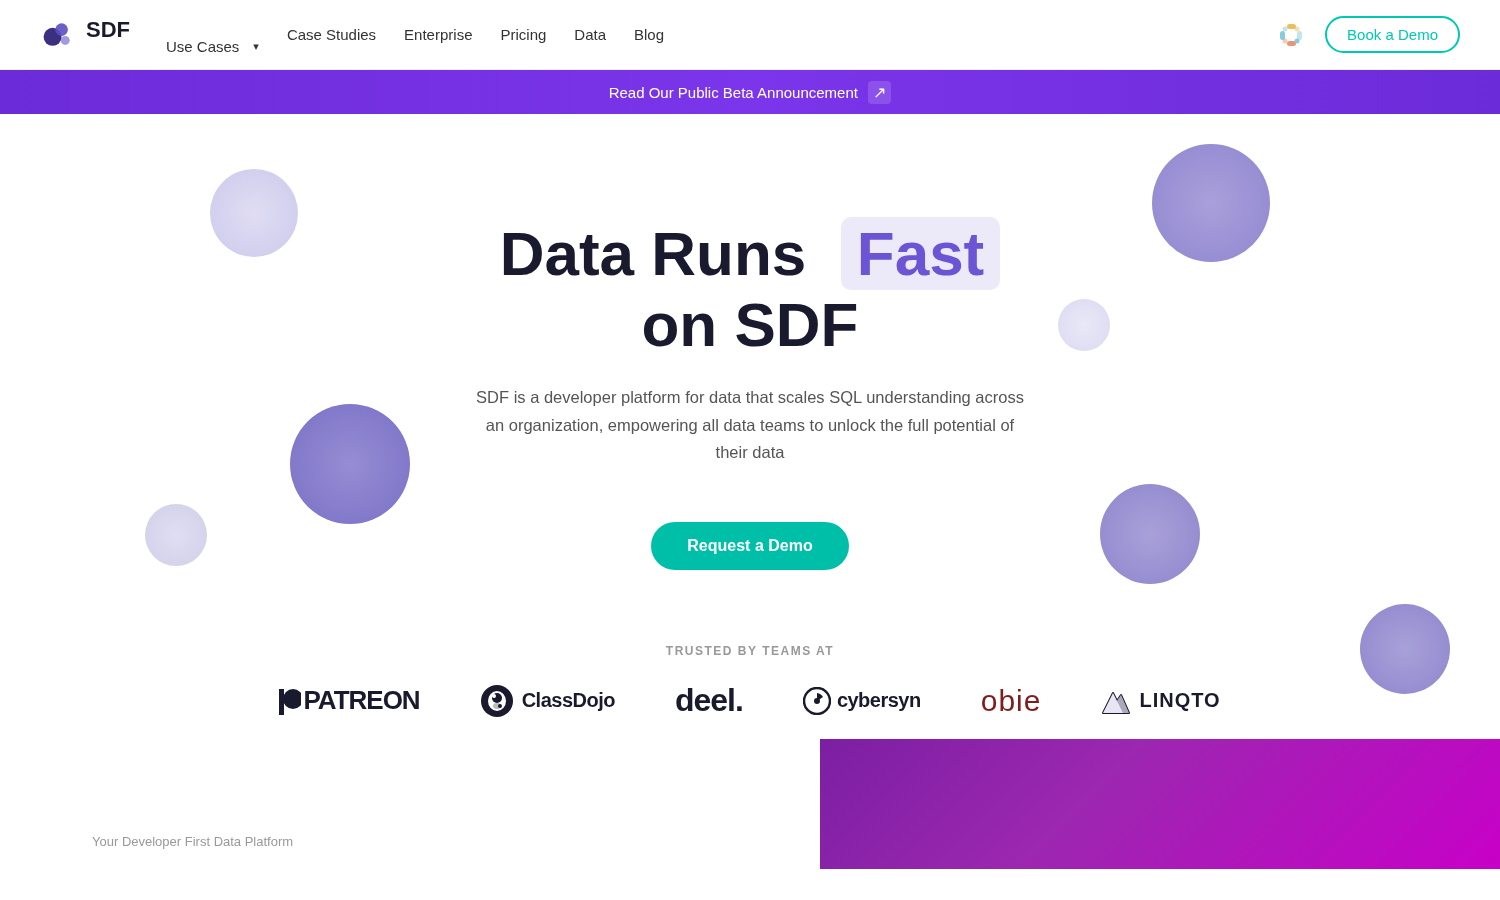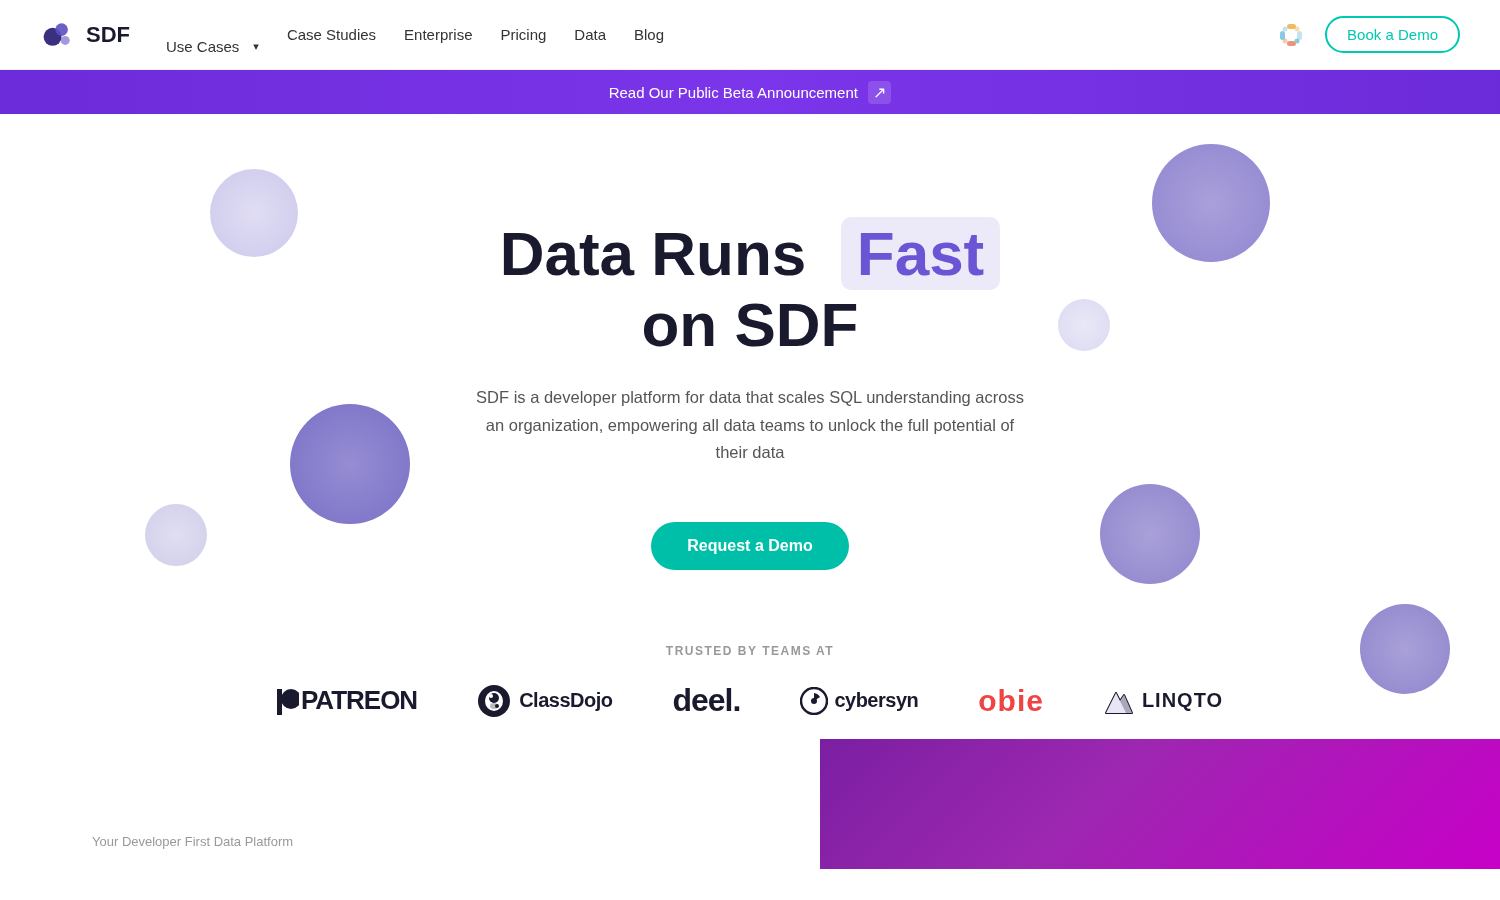--- a/index.html
+++ b/index.html
@@ -5,21 +5,21 @@
     * { margin: 0; padding: 0; box-sizing: border-box; }
     body { font-family: -apple-system, BlinkMacSystemFont, 'Segoe UI', sans-serif; width: 1500px; height: 900px; overflow: hidden; background: #fff; }
 
     
     .navbar {
       display: flex; align-items: center; justify-content: space-between;
       padding: 0 40px; height: 70px; background: #fff;
       border-bottom: 1px solid #f0f0f0;
     }
     .nav-left { display: flex; align-items: center; gap: 36px; }
-    .logo { display: flex; align-items: center; gap: 10px; text-decoration: none; }
+    .logo { display: flex; gap: 10px; text-decoration: none; }
     .logo-icon { width: 36px; height: 36px; }
     .logo-text { font-size: 22px; font-weight: 700; color: #1a1a2e; }
     .nav-links { display: flex; align-items: center; gap: 28px; }
     .nav-link { font-size: 15px; color: #333; text-decoration: none; cursor: pointer; }
     .nav-link-use-cases { display: flex; align-items: center; gap: 12px; margin-top: 24px; }
     .nav-right { display: flex; align-items: center; gap: 20px; }
     .slack-icon { width: 28px; height: 28px; opacity: 0.7; }
     .book-demo-btn {
       border: 2px solid #00c9b1; color: #00c9b1; background: transparent;
       padding: 8px 20px; border-radius: 24px; font-size: 15px; cursor: pointer;
@@ -84,21 +84,21 @@
     
     .trusted-section { text-align: center; padding: 10px 0 20px; }
     .trusted-label { font-size: 12px; font-weight: 700; color: #999; letter-spacing: 1.5px; margin-bottom: 24px; }
     .logos-row {
       display: flex; align-items: center; justify-content: center;
       gap: 60px; padding: 0 40px;
     }
     .company-logo { font-size: 22px; font-weight: 800; color: #1a1a2e; letter-spacing: -0.5px; }
     .company-logo-classdojo { display: flex; align-items: center; gap: 8px; }
     .company-logo-cybersyn { display: flex; align-items: center; gap: 6px; }
-    .company-logo-obie { font-style: normal; font-weight: 700; font-size: 28px; color: #ef4444; }
+    .company-logo-obie { font-style: normal; font-weight: 400; font-size: 28px; color: #7f1d1d; }
     .company-logo-linqto { display: flex; align-items: center; gap: 6px; font-size: 20px; }
 
     
     .patreon-logo { font-size: 22px; font-weight: 900; color: #1a1a2e; }
 
     
     .deel-logo { font-size: 28px; font-weight: 800; color: #1a1a2e; }
 
     
     .footer-section {

